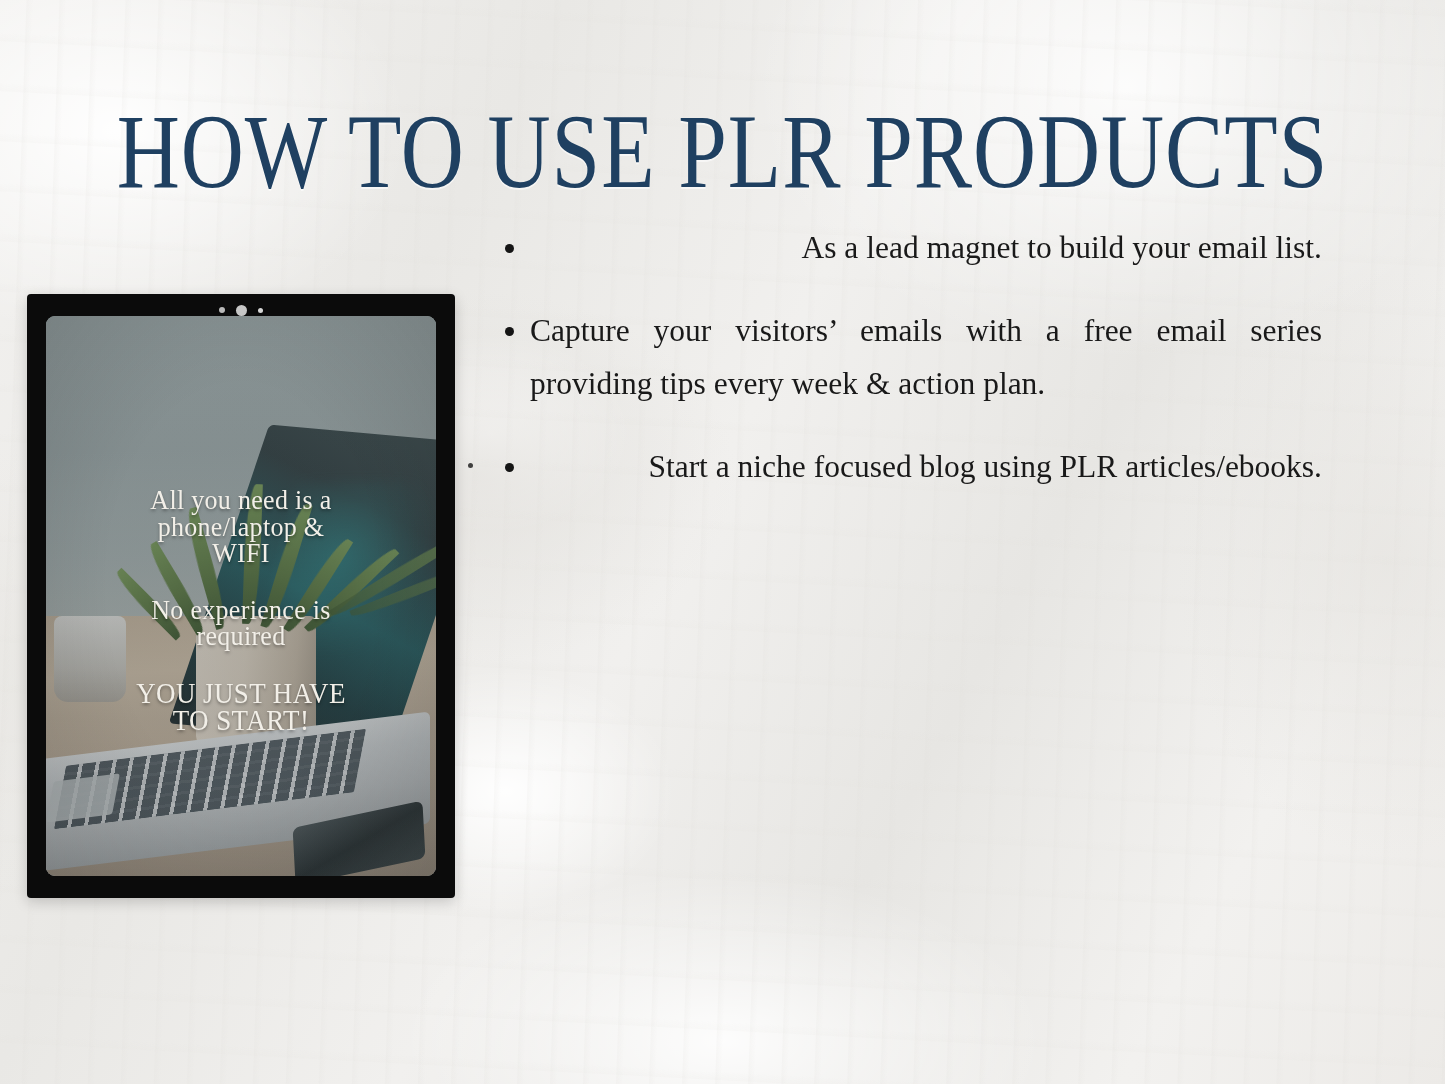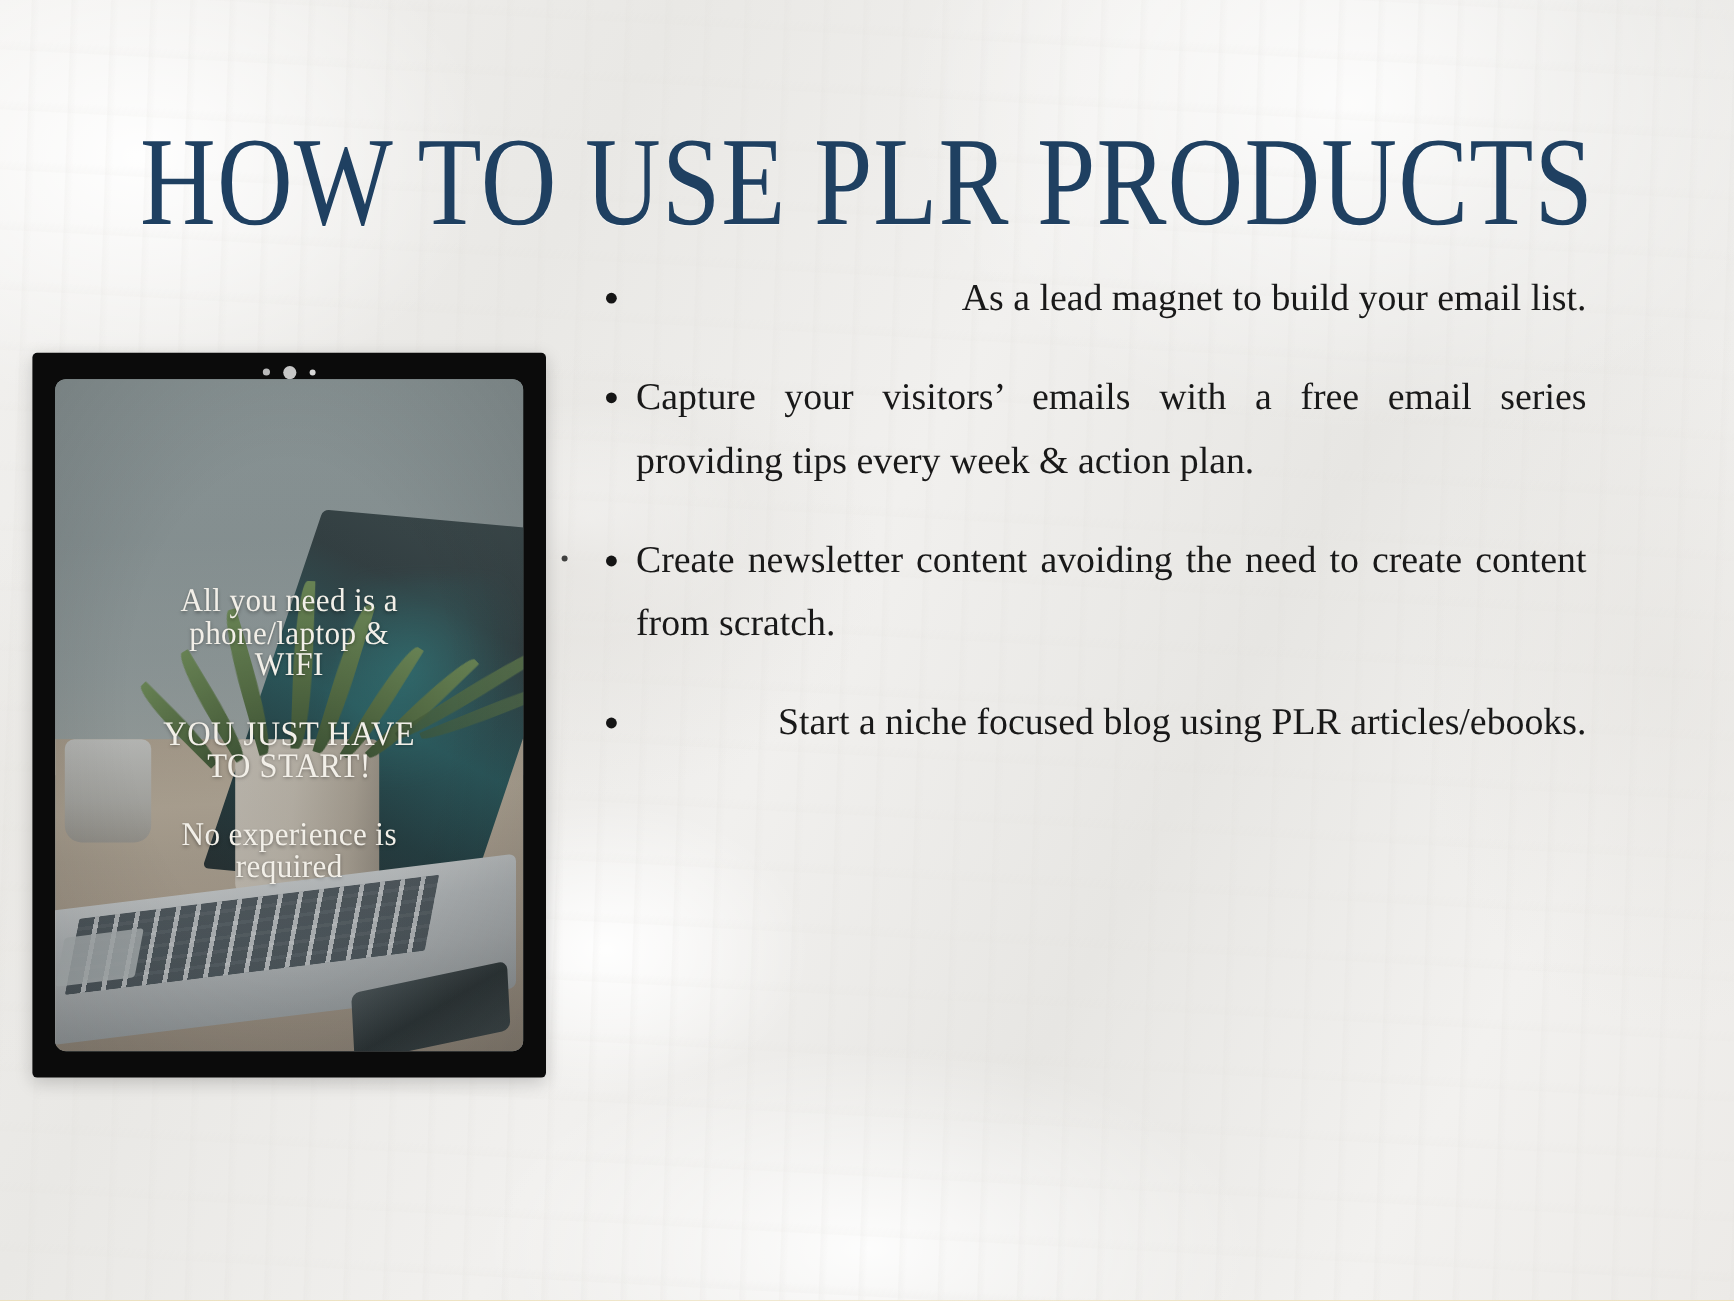--- a/index.html
+++ b/index.html
@@ -13,21 +13,21 @@
     overflow: hidden;
     font-family: "Liberation Serif", serif;
     background: #eeeeec;
   }
 
   
   #slide {
     position: relative;
     width: 1445px;
     height: 1084px;
-    background-color: #eab308;
+    background-color: #0ea5e9;
     overflow: hidden;
   }
 
   
   #bg-texture {
     position: absolute;
     inset: 0;
     background-color: #edecea;
     background-image:
       radial-gradient(ellipse 420px 300px at 8% 12%, rgba(255,255,255,0.95) 0%, rgba(255,255,255,0) 70%),
@@ -315,34 +315,33 @@
       <div class="photo-scrim"></div>
       <div class="photo-vignette"></div>
 
       <div id="tablet-overlay">
         <div class="ov-block">
           <div class="ov-line">All you need is a</div>
           <div class="ov-line">phone/laptop &amp;</div>
           <div class="ov-line">WIFI</div>
         </div>
         <div class="ov-block">
+          <div class="ov-line">No experience is</div>
+          <div class="ov-line">required</div>
+        </div>
+        <div class="ov-block">
           <div class="ov-caps">YOU JUST HAVE</div>
           <div class="ov-caps">TO START!</div>
         </div>
-        <div class="ov-block">
-          <div class="ov-line">No experience is</div>
-          <div class="ov-line">required</div>
-        </div>
       </div>
 
     </div>
   </div>
 
   <div id="speck"></div>
 
   <ul id="bullets" style="list-style:none;margin:0;padding:0;">
     <li class="bullet nojustify">As a lead magnet to build your email list.</li>
     <li class="bullet">Capture your visitors’ emails with a free email series providing tips every week &amp; action plan.</li>
-    <li class="bullet">Create newsletter content avoiding the need to create content from scratch.</li>
     <li class="bullet nojustify">Start a niche focused blog using PLR articles/ebooks.</li>
   </ul>
 
 </div>
 
 </body></html>

